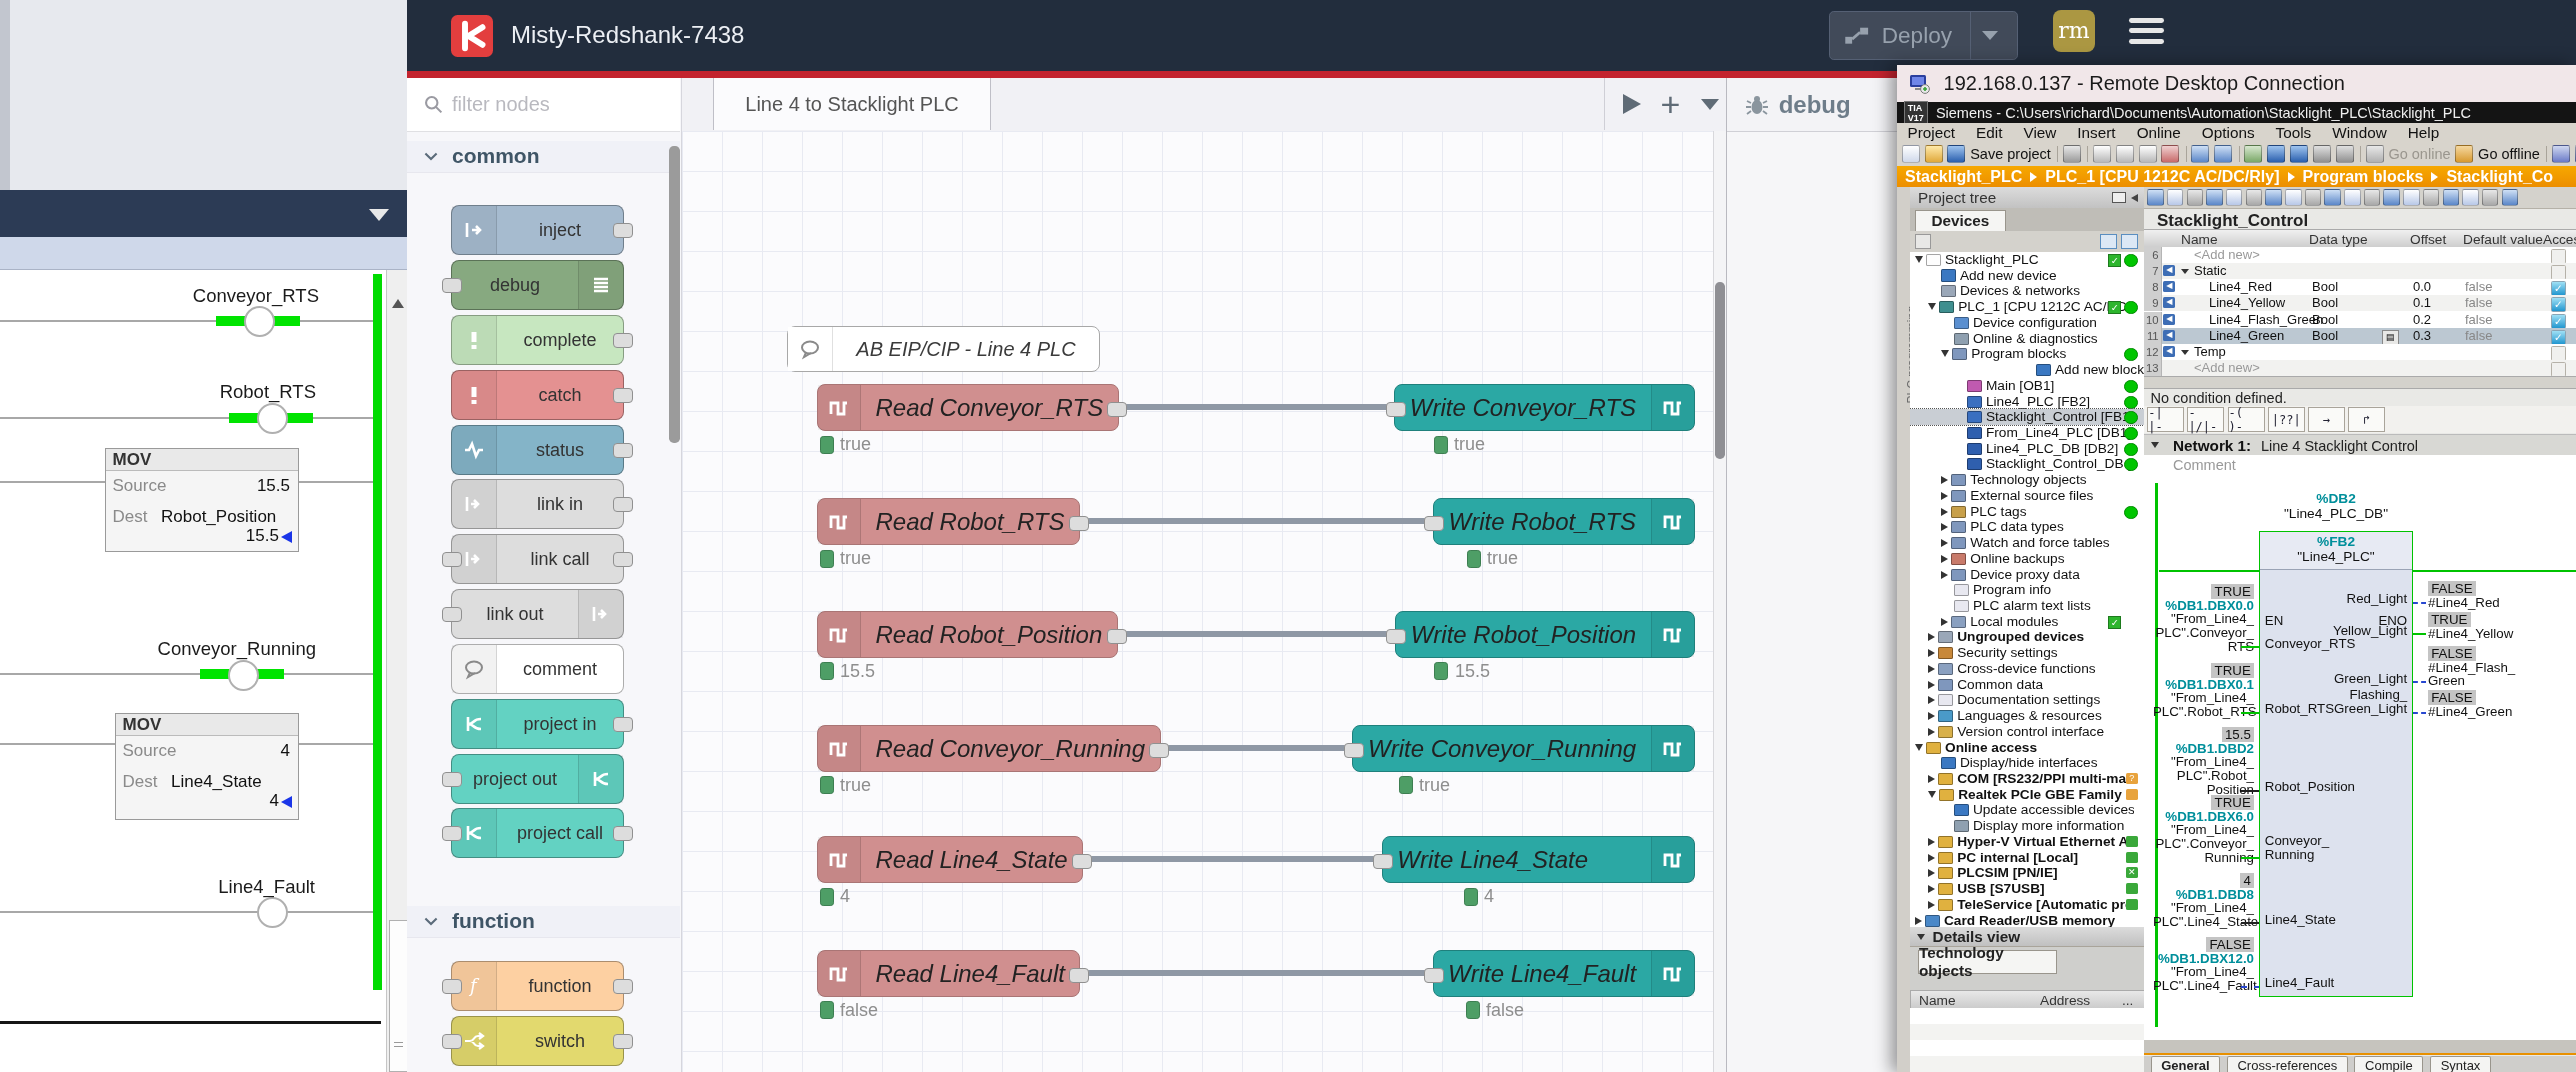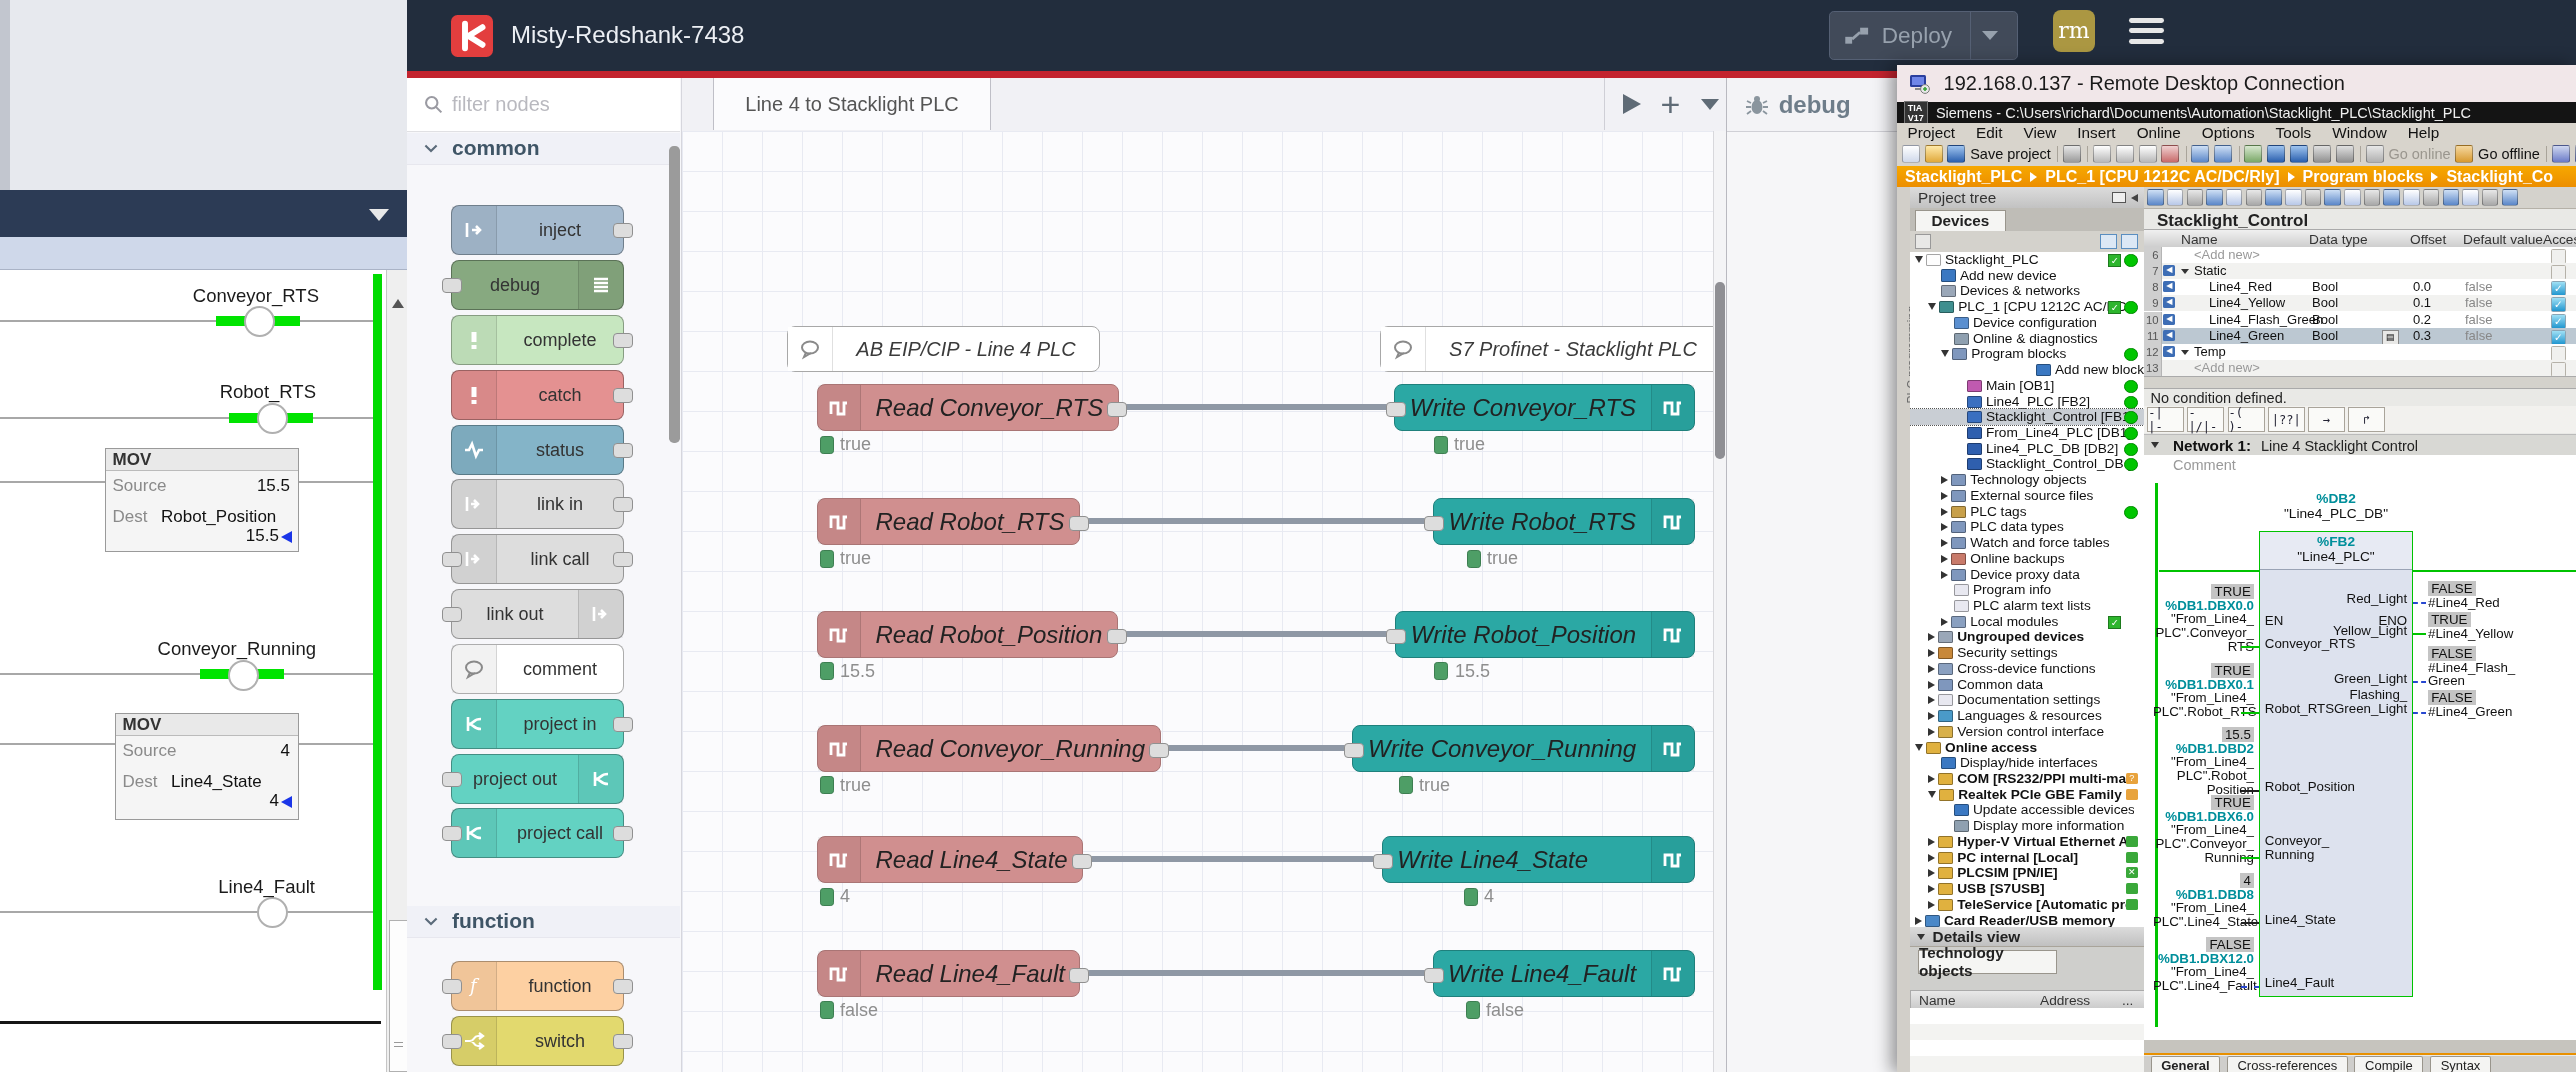--- a/index.html
+++ b/index.html
@@ -274,21 +274,21 @@
 
 <div id="nr-palette" class="abs">
   <div id="nr-search" class="abs">
     <svg class="abs" style="left:16px;top:16px" width="21" height="21" viewBox="0 0 24 24">
         <circle cx="10" cy="10" r="6.5" stroke="#9a9aa2" stroke-width="2.4" fill="none"></circle>
         <path d="M15 15l6 6" stroke="#9a9aa2" stroke-width="2.4"></path>
       </svg>
     <span class="ph">filter nodes</span>
   </div>
   <div id="pal-body" class="abs" style="left:0;top:53px;width:274px;height:941px;overflow:hidden;">
-      <div class="pal-sec" style="position: absolute; top: 2px; height: 31px;">
+      <div class="pal-sec" style="position: absolute; top: 10px; height: 31px;">
         <svg class="abs" style="left:16px;top:9.7px" width="16" height="11.3" viewBox="0 0 20 14">
           <path d="M3 3l7 7 7-7" stroke="#5b6b7a" stroke-width="2.6" fill="none"></path>
         </svg>
         <span class="slabel">common</span>
       </div>
       <div class="pal-node" style="position: absolute; top: 74px; background: rgb(166, 187, 207);">
         <div class="icostrip l">
           <svg width="24" height="24" viewBox="0 0 24 24">
             <path d="M5 5v14M10 12h8M14 8l4 4-4 4" stroke="#fff" stroke-width="2.6" fill="none"></path>
           </svg>
@@ -440,29 +440,20 @@
 
 <div id="nr-canvas" class="abs">
     <div class="comment-node" style="position: absolute; left: 105px; top: 195px; width: 311px;">
       <div class="icostrip l" style="width: 44px; background: rgb(255, 255, 255);">
         <svg width="24" height="24" viewBox="0 0 24 24">
           <ellipse cx="12" cy="10.5" rx="8" ry="6" stroke="#8a8a8a" stroke-width="2" fill="none"></ellipse>
           <path d="M8 15.5L6 20l7-4" stroke="#8a8a8a" stroke-width="2" fill="none"></path>
         </svg>
       </div>
       <div class="nlabel" style="flex: 1 1 0%; justify-content: center;">AB EIP/CIP - Line 4 PLC</div>
-    </div>
-    <div class="comment-node" style="position: absolute; left: 698px; top: 195px; width: 339px;">
-      <div class="icostrip l" style="width: 44px; background: rgb(255, 255, 255);">
-        <svg width="24" height="24" viewBox="0 0 24 24">
-          <ellipse cx="12" cy="10.5" rx="8" ry="6" stroke="#8a8a8a" stroke-width="2" fill="none"></ellipse>
-          <path d="M8 15.5L6 20l7-4" stroke="#8a8a8a" stroke-width="2" fill="none"></path>
-        </svg>
-      </div>
-      <div class="nlabel" style="flex: 1 1 0%; justify-content: center;">S7 Profinet - Stacklight PLC</div>
     </div>
     <div class="wire" style="position: absolute; left: 408px; top: 273px; width: 331px;"></div>
     <div class="flow-node" style="position: absolute; left: 135px; top: 253px; background: rgb(208, 143, 143); border-color: rgb(169, 117, 117);">
       <div class="icostrip l" style="width: 42px;">
         <svg width="24" height="24" viewBox="0 0 24 24">
           <path d="M4 18V7h7v11h6V7h3" stroke="#fff" stroke-width="2.8" fill="none"></path>
         </svg>
       </div>
       <div class="nlabel">Read Conveyor_RTS</div>
       <div class="port out" style="position: absolute;"></div>

